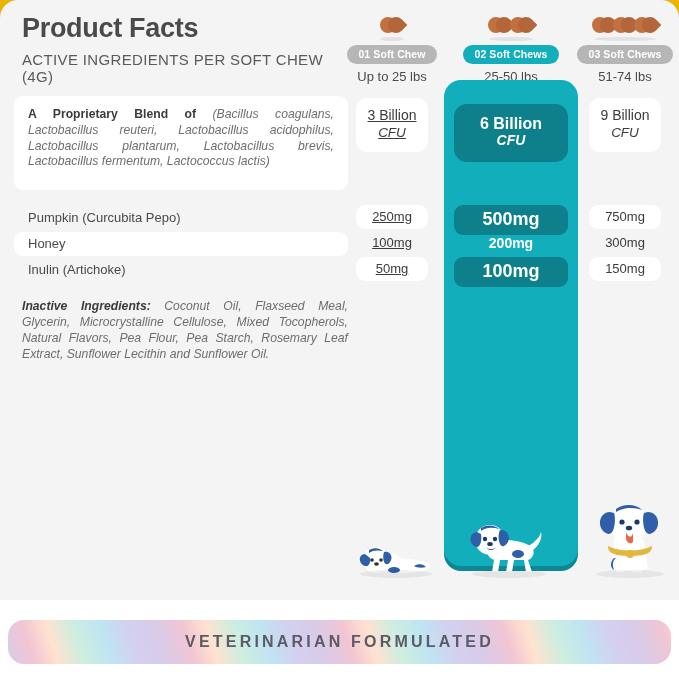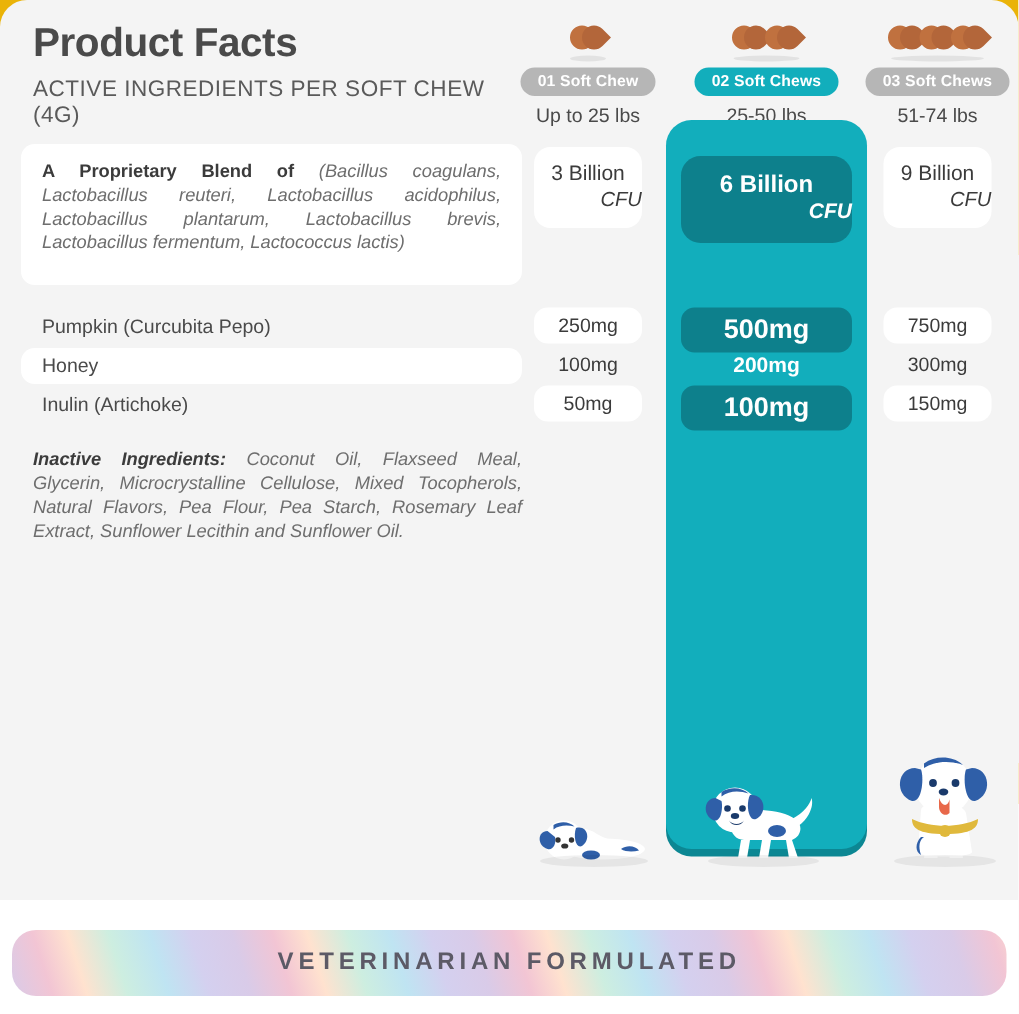--- a/index.html
+++ b/index.html
@@ -189,21 +189,21 @@
 
   
   .val {
     position: absolute;
     width: 72px;
     text-align: center;
     font-size: 13px;
     color: #3b3b3b;
     box-sizing: border-box;
   }
-  .val.c1 { left: 356px; }
+  .val.c1 { left: 356px; text-decoration: underline; }
   .val.c3 { left: 589px; }
   .val.c2 {
     left: 454px;
     width: 114px;
     color: #ffffff;
     font-weight: bold;
   }
 
   .val-box {
     background: #ffffff;
@@ -223,21 +223,21 @@
   .row.blend .val.c1, .row.blend .val.c3 { top: 2px; }
   .row.blend .val.c2 { top: 8px; }
 
   .cfu-box {
     background: #ffffff;
     border-radius: 11px;
     padding: 9px 0 11px;
     line-height: 17px;
   }
   .cfu-num { font-size: 14px; color: #3b3b3b; }
-  .cfu-lbl { font-size: 13.5px; font-style: italic; color: #3b3b3b; text-align: right; }
+  .cfu-lbl { font-size: 13.5px; font-style: italic; color: #3b3b3b; }
 
   .val.c2 .cfu-box {
     background: #0d808c;
     border-radius: 13px;
     padding: 11px 0 13px;
   }
   .val.c2 .cfu-num {
     color: #ffffff;
     font-weight: bold;
     font-size: 16px;

